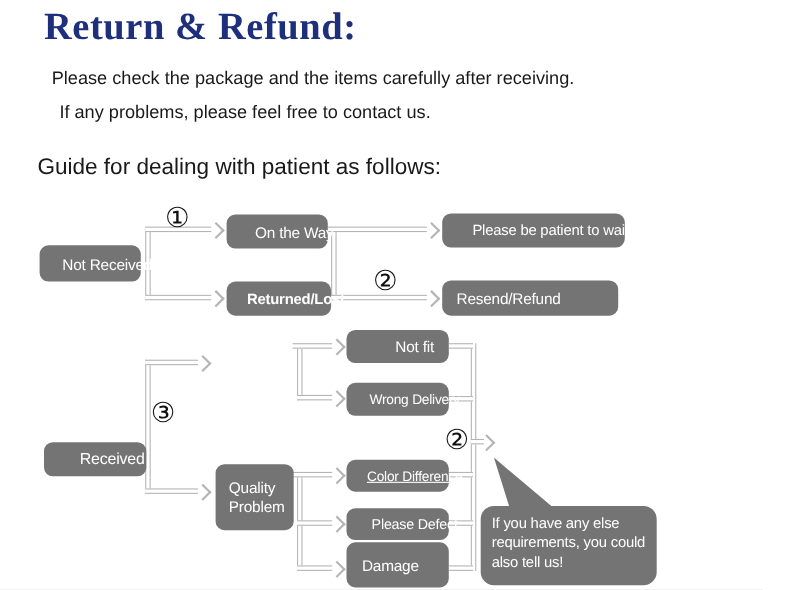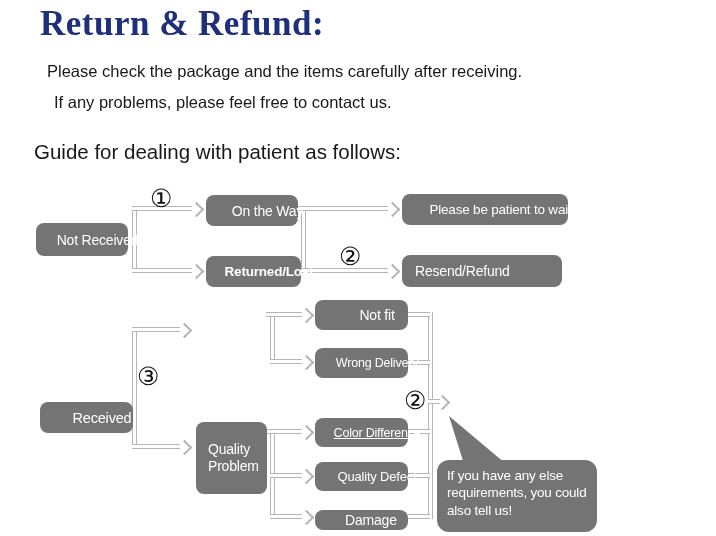--- a/index.html
+++ b/index.html
@@ -43,26 +43,26 @@
     padding-left:12px;
     line-height:1.25;
   }
   #n-not-received   {left:36px; top:223px;width:92px; height:33px;font-size:14px;}
   #n-on-the-way     {left:206px;top:195px;width:92px; height:31px;font-size:14px;}
   #n-returned-lost  {left:206px;top:256px;width:95px; height:31px;font-size:13.5px;font-weight:bold;}
   #n-patient-wait   {left:402px;top:194px;width:166px;height:31px;font-size:13.5px;}
   #n-resend-refund  {left:402px;top:255px;width:160px;height:32px;font-size:14px;justify-content:flex-start;padding-left:13px;}
   #n-received       {left:40px; top:362px;width:93px; height:31px;font-size:14.5px;margin-top:40px;}
   #n-nqp            {left:193px;top:303px;width:74px; height:65px;font-size:14px;}
-  #n-qp             {left:196px;top:422px;width:71px; height:72px;font-size:14px;}
+  #n-qp             {left:196px;top:422px;width:71px; height:60px;font-size:14px;}
   #n-not-fit        {left:315px;top:300px;width:93px; height:30px;font-size:14px;}
   #n-wrong-delivery {left:315px;top:348px;width:93px; height:30px;font-size:12.5px;}
   #n-color-diff     {left:315px;top:418px;width:93px; height:29px;font-size:12.5px;text-decoration:underline;}
   #n-quality-defect {left:315px;top:462px;width:93px; height:29px;font-size:13px;}
-  #n-damage         {left:315px;top:510px;width:93px; height:20px;font-size:14px;justify-content:flex-start;padding-left:30px;}
+  #n-damage         {left:315px;top:493px;width:93px; height:41px;font-size:14px;justify-content:flex-start;padding-left:14px;}
   #n-rrd            {left:450px;top:388px;width:163px;height:29px;font-size:13px;}
 
   
   .bubble{
     position:absolute;left:437px;top:460px;width:160px;height:72px;
     box-sizing:border-box;
     background:var(--c-box,#747474);
     color:var(--c-box-text,#ffffff);
     border-radius:12px;
     padding:7px 4px 4px 10px;
@@ -157,21 +157,21 @@
   <div class="node" id="n-not-received">Not Received</div>
   <div class="node" id="n-on-the-way">On the Way</div>
   <div class="node" id="n-returned-lost">Returned/Lost</div>
   <div class="node" id="n-patient-wait">Please be patient to wait</div>
   <div class="node" id="n-resend-refund">Resend/Refund</div>
   <div class="node" id="n-received">Received</div>
   <div class="node multi" id="n-qp">Quality Problem</div>
   <div class="node" id="n-wrong-delivery">Wrong Delivery</div>
   <div class="node" id="n-not-fit">Not fit</div>
   <div class="node" id="n-color-diff">Color Difference</div>
-  <div class="node" id="n-quality-defect">Quality Defect</div>
+  <div class="node" id="n-quality-defect">Please Defect</div>
   <div class="node" id="n-damage">Damage</div>
 
   <div class="marker" id="m1">①</div>
   <div class="marker" id="m2a">②</div>
   <div class="marker" id="m3">③</div>
   <div class="marker" id="m2b">②</div>
 
   <div class="bubble">If you have any else requirements, you could also tell us!</div>
 
 </div>

